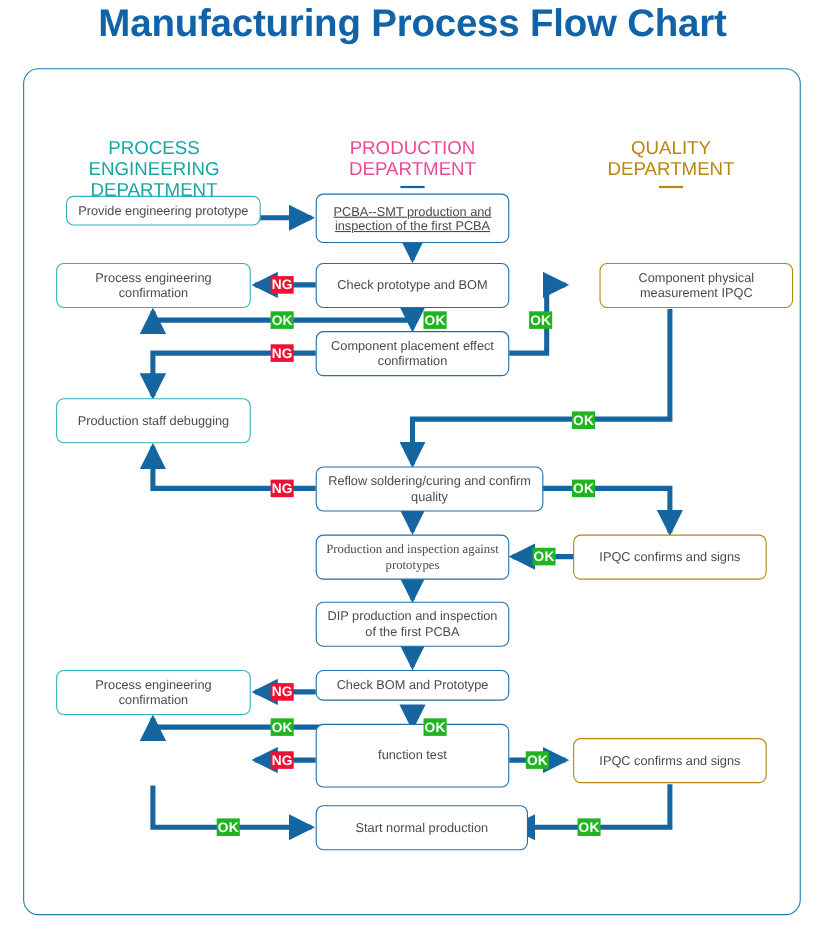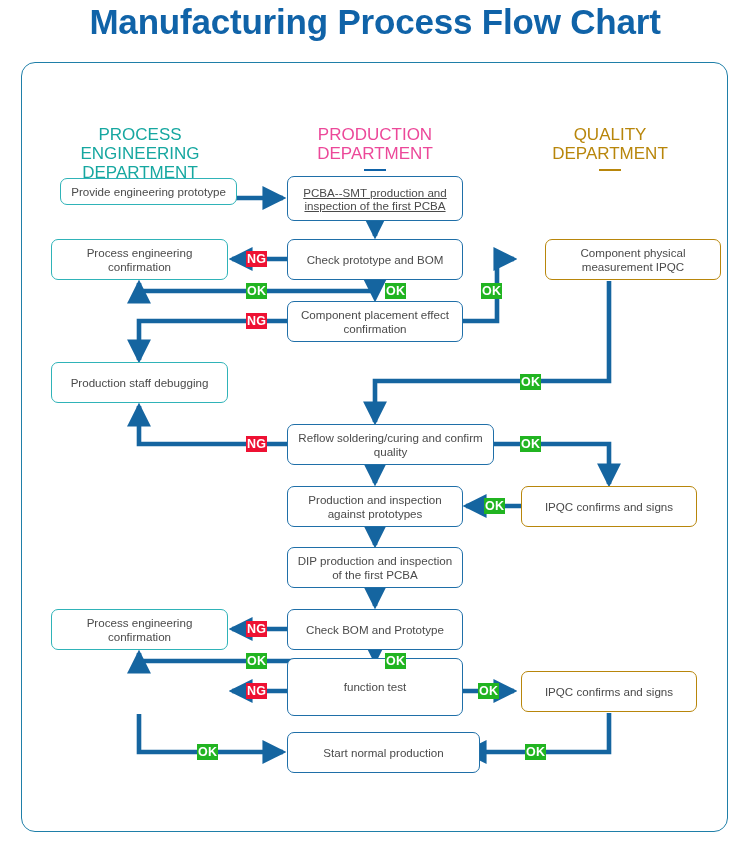--- a/index.html
+++ b/index.html
@@ -136,25 +136,25 @@
 
 
   <div class="node pd tight" style="left:287px;top:176px;width:176px;height:45px;text-decoration:underline;">PCBA--SMT production and inspection of the first PCBA</div>
 
   <div class="node pd" style="left:287px;top:239px;width:176px;height:41px;">Check prototype and BOM</div>
 
   <div class="node pd" style="left:287px;top:301px;width:176px;height:41px;">Component placement effect confirmation</div>
 
   <div class="node pd" style="left:287px;top:424px;width:207px;height:41px;">Reflow soldering/curing and confirm quality</div>
 
-  <div class="node pd" style="left:287px;top:486px;width:176px;height:41px;">Production and inspection against prototypes</div>
+  <div class="node pd" style="left:287px;top:486px;width:176px;height:41px;font-family:Liberation Serif, serif;">Production and inspection against prototypes</div>
 
   <div class="node pd" style="left:287px;top:547px;width:176px;height:41px;">DIP production and inspection of the first PCBA</div>
 
-  <div class="node pd" style="left:287px;top:609px;width:176px;height:41px;">Check BOM and Prototype</div>
+  <div class="node pd" style="left:287px;top:609px;width:176px;height:28px;">Check BOM and Prototype</div>
 
   <div class="node pd" style="left:287px;top:658px;width:176px;height:58px;">function test</div>
 
   <div class="node pd" style="left:287px;top:732px;width:193px;height:41px;">Start normal production</div>
 
   <div class="node qd" style="left:521px;top:239px;width:176px;height:41px;margin-left:24px;">Component physical measurement IPQC</div>
 
   <div class="node qd" style="left:521px;top:486px;width:176px;height:41px;">IPQC confirms and signs</div>
 
   <div class="node qd" style="left:521px;top:671px;width:176px;height:41px;">IPQC confirms and signs</div>

